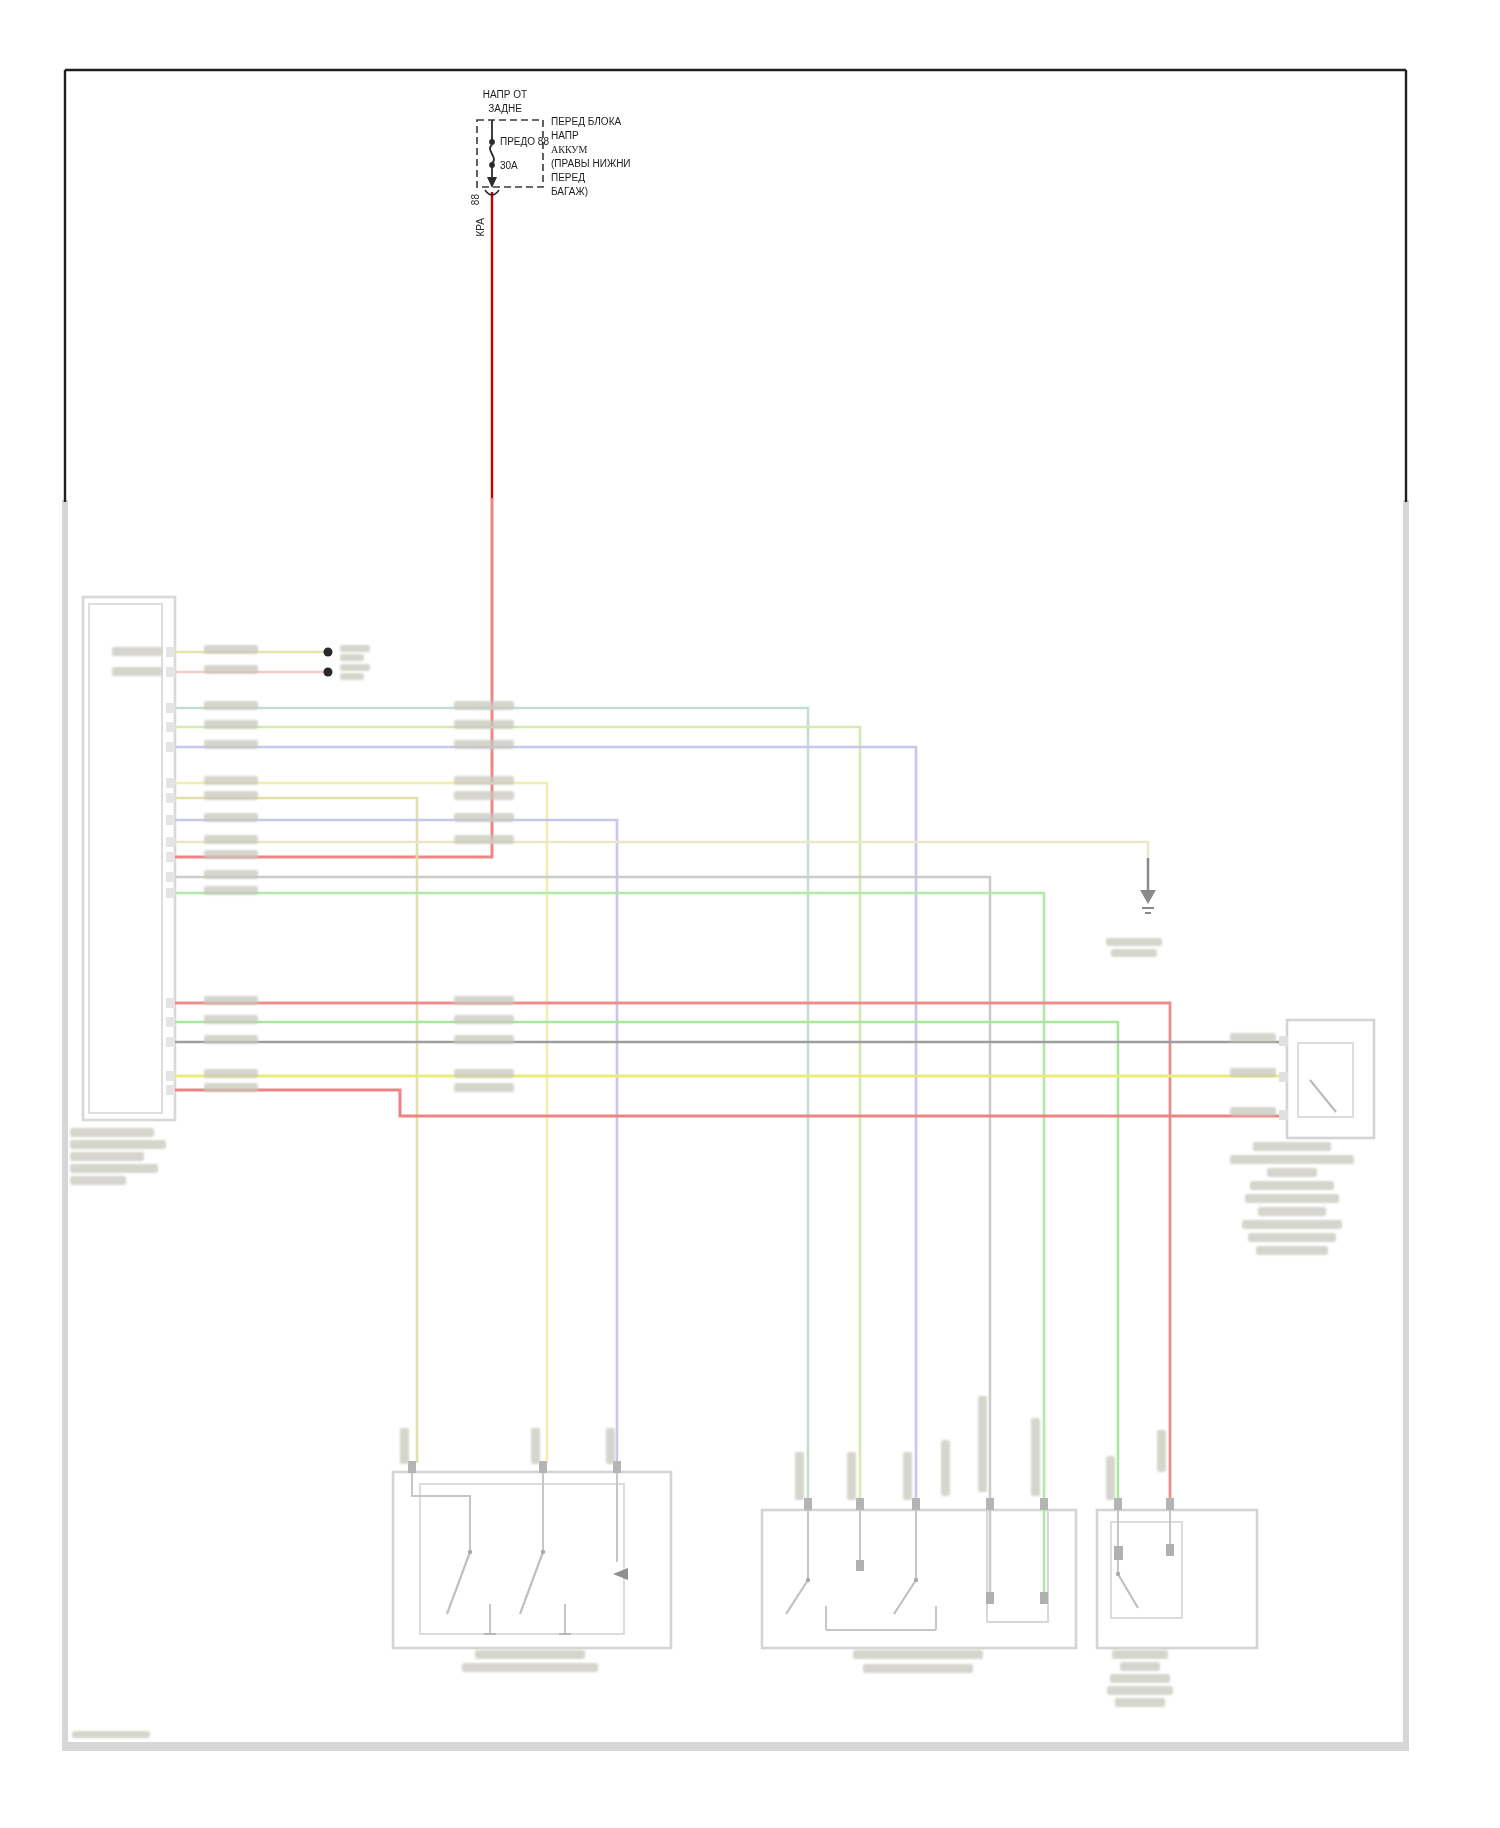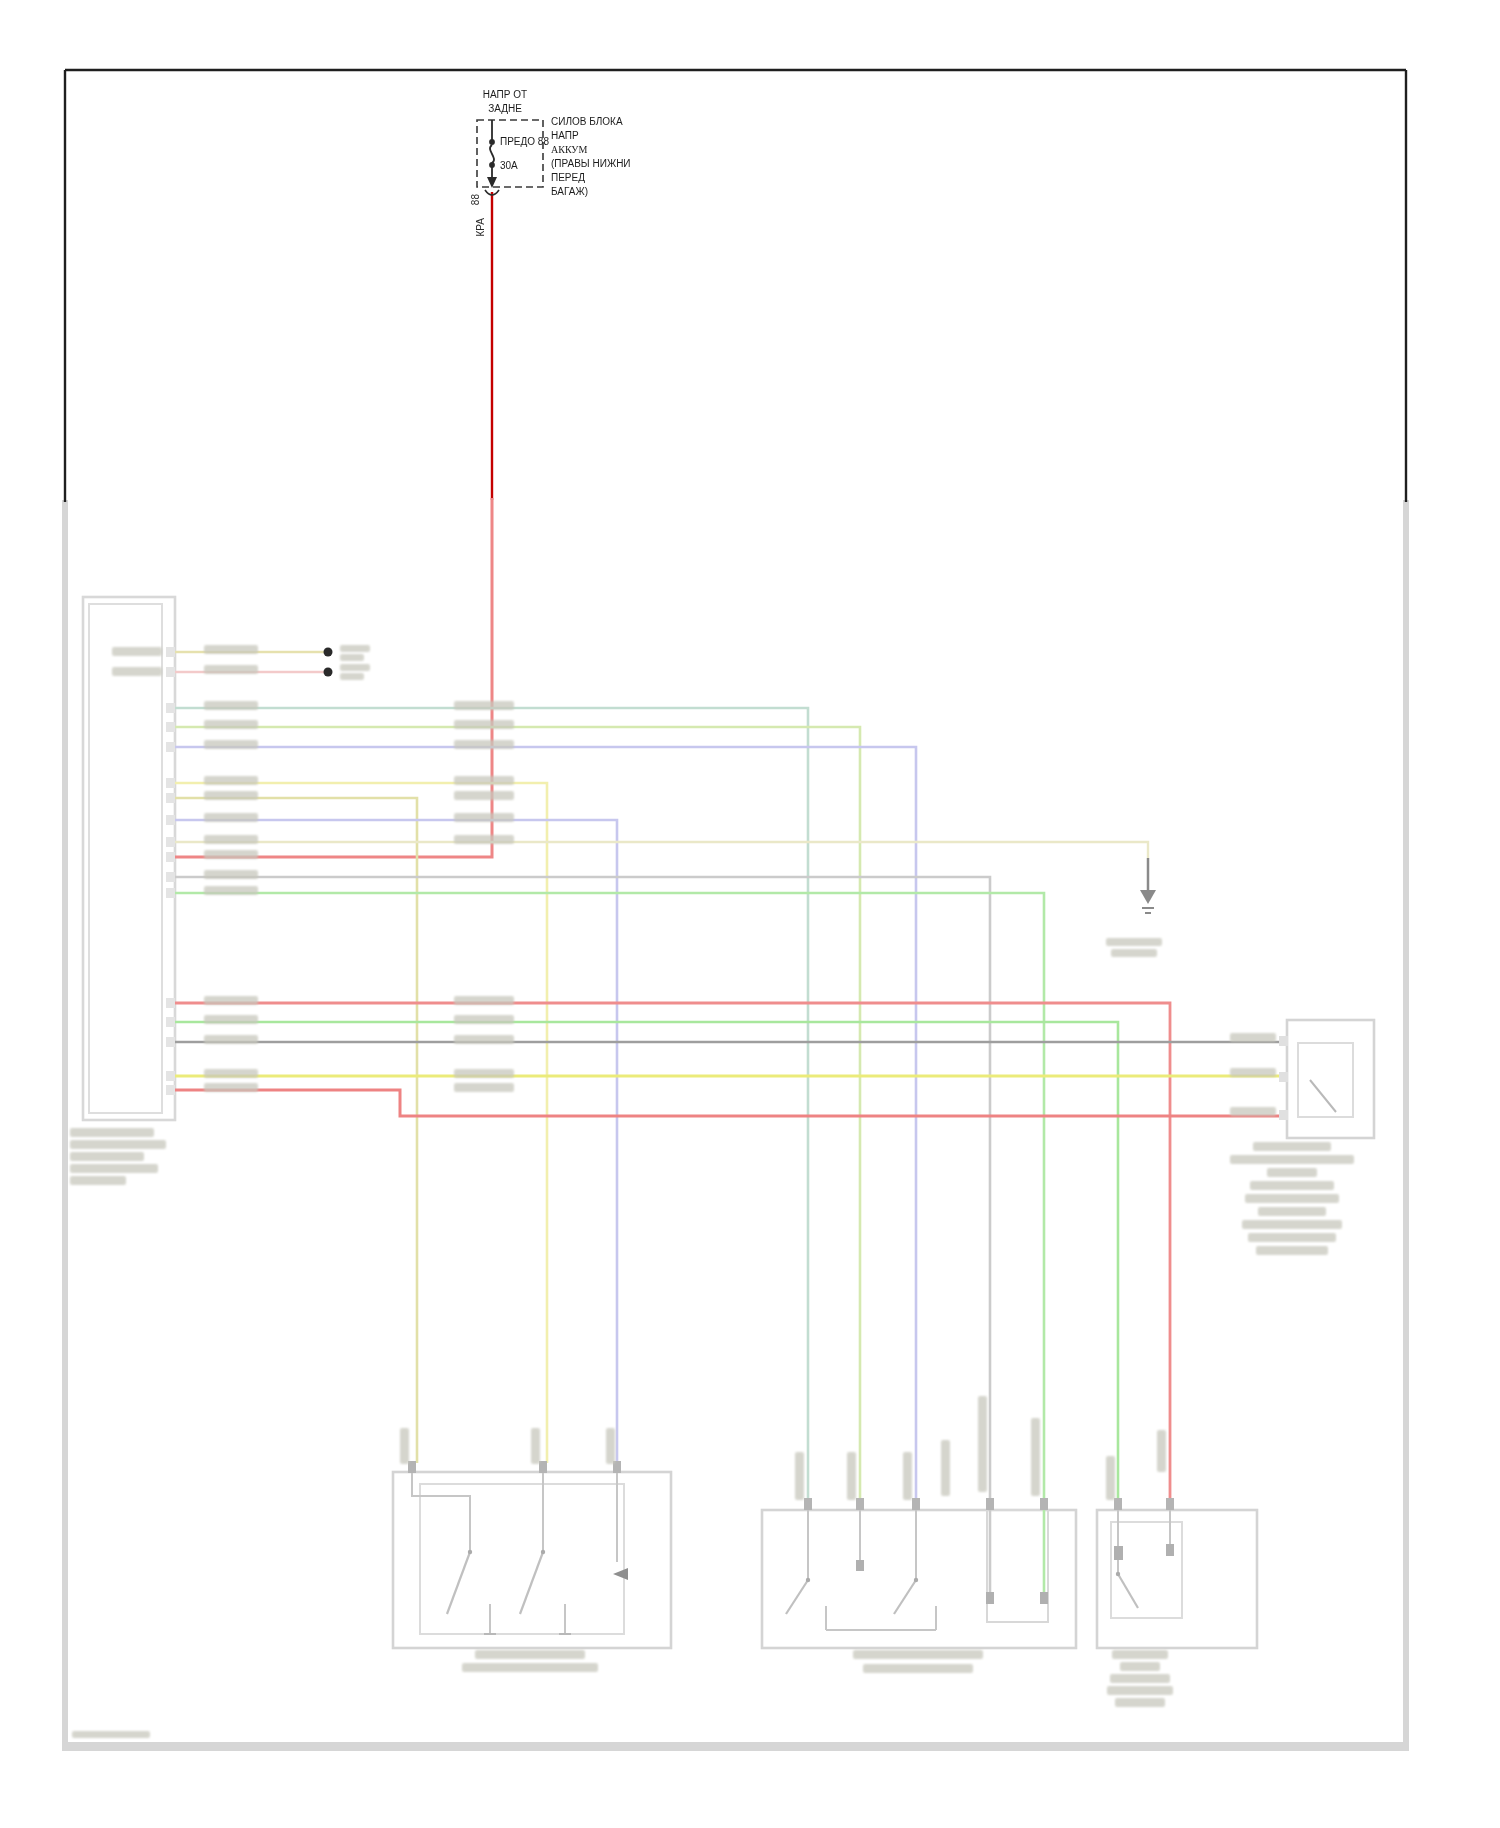--- a/index.html
+++ b/index.html
@@ -204,21 +204,21 @@
       <rect x="1157" y="1430" width="9" height="42" rx="2" fill="#c8c8bd" opacity="0.75" class="bar"></rect>
       <rect x="72" y="1731" width="78" height="7" rx="2" fill="#c8c8bd" opacity="0.75" class="bar"></rect>
     </svg>
 
   <span class="t tc" style="left:471px;top:89px;width:68px;">НАПР ОТ</span>
   <span class="t tc" style="left:471px;top:103px;width:68px;">ЗАДНЕ</span>
 
   <span class="t" style="left:500px;top:136px;">ПРЕДО 88</span>
   <span class="t" style="left:500px;top:160px;">30A</span>
 
-  <span class="t" style="left:551px;top:116px;">СИЛОВ БЛОКА</span>
+  <span class="t" style="left:551px;top:116px;">ПЕРЕД БЛОКА</span>
   <span class="t" style="left:551px;top:130px;">НАПР</span>
   <span class="t" style="left:551px;top:144px;font-family:Liberation Serif, serif;">АККУМ</span>
   <span class="t" style="left:551px;top:158px;">(ПРАВЫ НИЖНИ</span>
   <span class="t" style="left:551px;top:172px;">ПЕРЕД</span>
   <span class="t" style="left:551px;top:186px;text-align:center;">БАГАЖ)</span>
 
   <span class="t vt" style="left:470px;top:194px;">88</span>
   <span class="t vt" style="left:475px;top:218px;">КРА</span>
 </div>
 

